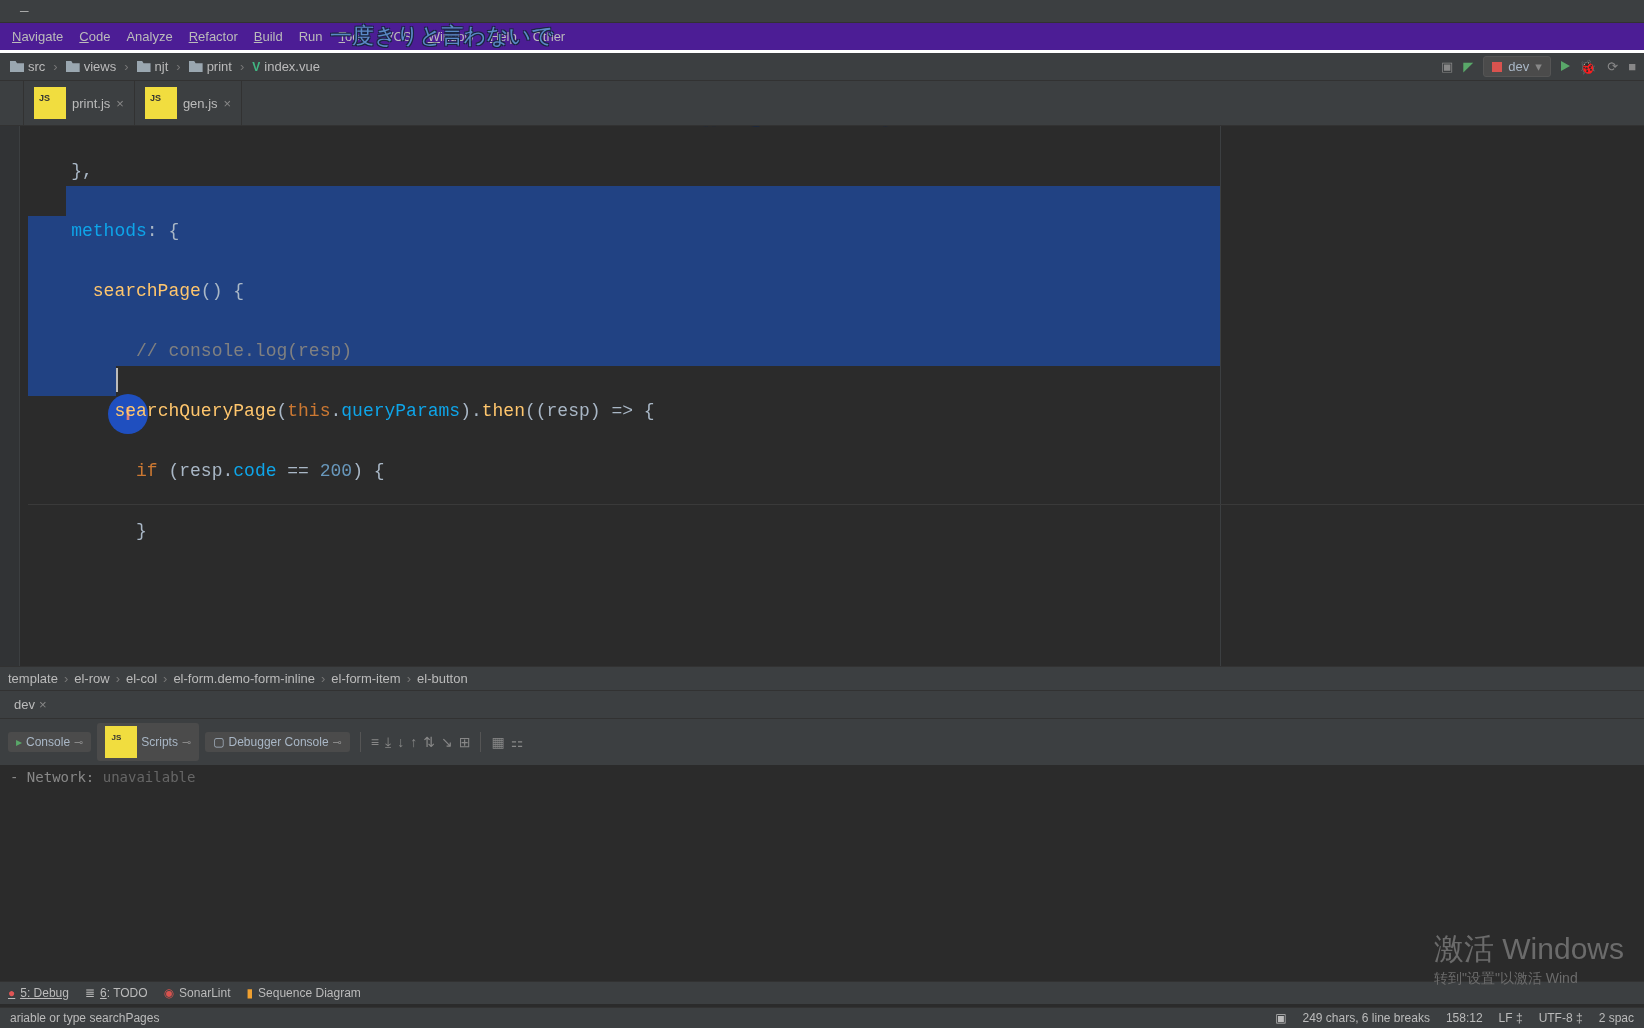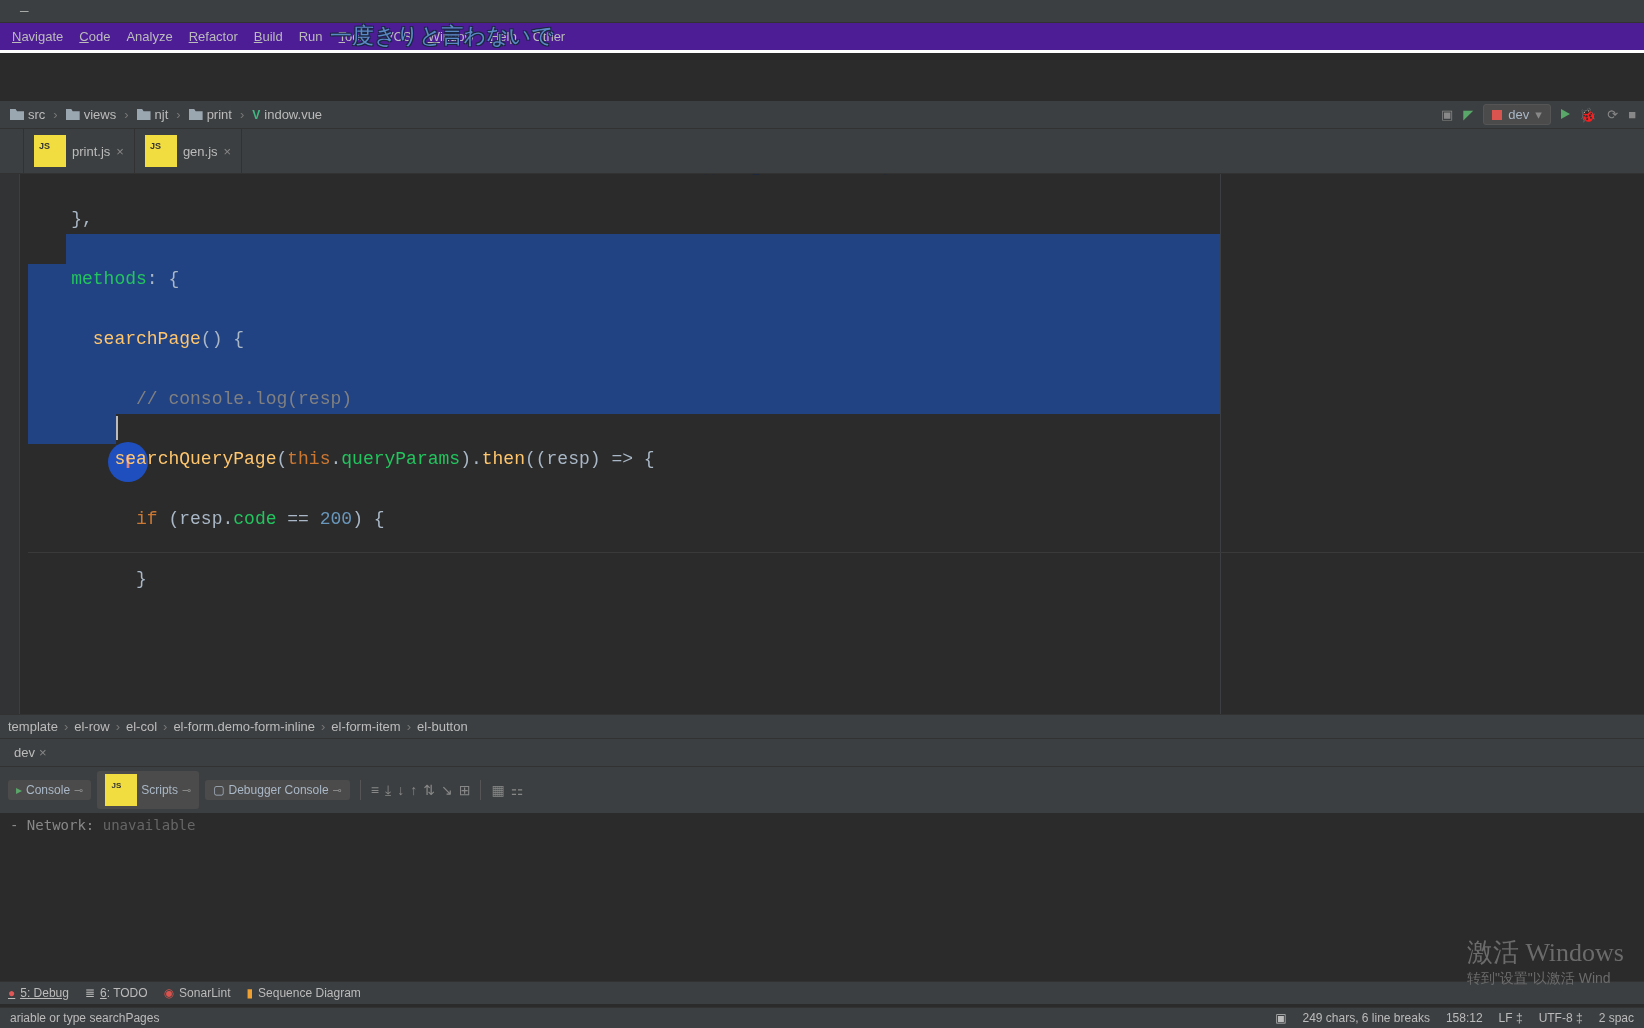--- a/index.html
+++ b/index.html
@@ -72,21 +72,21 @@
   padding-left: 28px;
   position:relative;
 }
 .sel-line { position:absolute; left:28px; background:#214283; height:30px; z-index:0; }
 .code-line { position:relative; z-index:1; }
 .tok-brace { color:#a9b7c6; }
 .tok-kw { color:#cc7832; }
 .tok-method { color:#ffc66d; }
 .tok-param { color:#a9b7c6; }
 .tok-this { color:#cc7832; }
-.tok-prop { color:#22c55e; }
+.tok-prop { color:#0ea5e9; }
 .tok-comment { color:#808080; }
 .tok-num { color:#6897bb; }
 .tok-punct { color:#a9b7c6; }
 .caret {
   position:absolute;
   width:2px;
   height:24px;
   background:#bbbbbb;
   animation: blink 1s step-end infinite;
 }
@@ -169,21 +169,21 @@
 }
 .status-bar .right { display:flex; gap:16px; }
 .watermark {
   position:absolute;
   right:20px;
   bottom:40px;
   color:#6b6b6b;
   font-family:'Microsoft YaHei', sans-serif;
   text-align:left;
 }
-.watermark .big { font-size:26px;font-family:Liberation Serif, serif; }
+.watermark .big { font-size:30px; }
 .watermark .small { font-size:14px; }
 .bug-red { color:#e05555; }
 .separator-line { position:absolute; left:28px; right:0; height:1px; background:#3a3a3a; }
 </style>
 </head>
 <body>
 
 <div class="title-bar">
   <span class="window-controls">
     <span>─</span>
@@ -198,21 +198,21 @@
   <span class="item"><u>B</u>uild</span>
   <span class="item">Run</span>
   <span class="item"><u>T</u>ools</span>
   <span class="item">VCS</span>
   <span class="item"><u>W</u>indow</span>
   <span class="item"><u>H</u>elp</span>
   <span class="item">Other</span>
   <div class="overlay-text" style="left:330px; top:-2px;">一度きりと言わないで</div>
 </div>
 
-<div class="breadcrumb-bar" style="position:relative;margin-top:48px;">
+<div class="breadcrumb-bar" style="position:relative;">
   <span class="crumb">
       <span class="icon-folder"></span>
       <span>src</span>
     </span>
   <span class="chev">›</span>
   <span class="crumb">
       <span class="icon-folder"></span>
       <span>views</span>
     </span>
   <span class="chev">›</span>
@@ -221,21 +221,21 @@
       <span>njt</span>
     </span>
   <span class="chev">›</span>
   <span class="crumb">
       <span class="icon-folder"></span>
       <span>print</span>
     </span>
   <span class="chev">›</span>
   <span class="crumb">
       <span class="icon-vue">V</span>
-      <span>indow.vue</span>
+      <span>index.vue</span>
     </span>
 
   <div class="toolbar-right">
     <span style="color:#888;">▣</span>
     <span style="color:#59a869;">◤</span>
     <div class="run-config">
       <span class="sq"></span>
       <span>dev</span>
       <span style="color:#888;">▾</span>
     </div>

